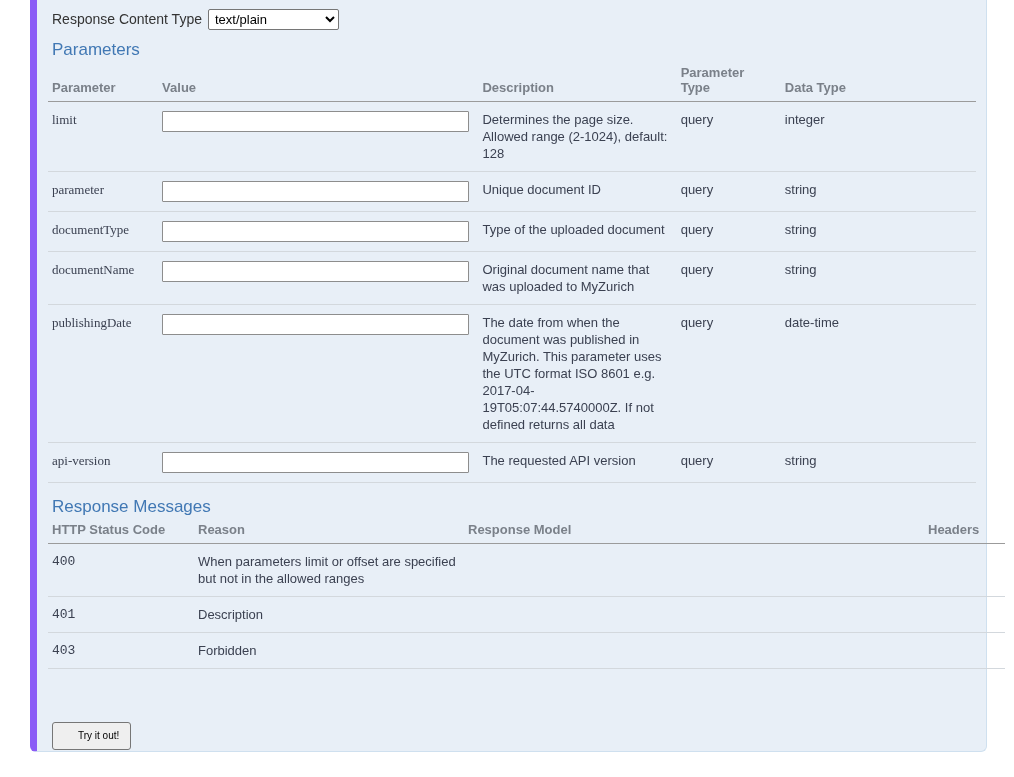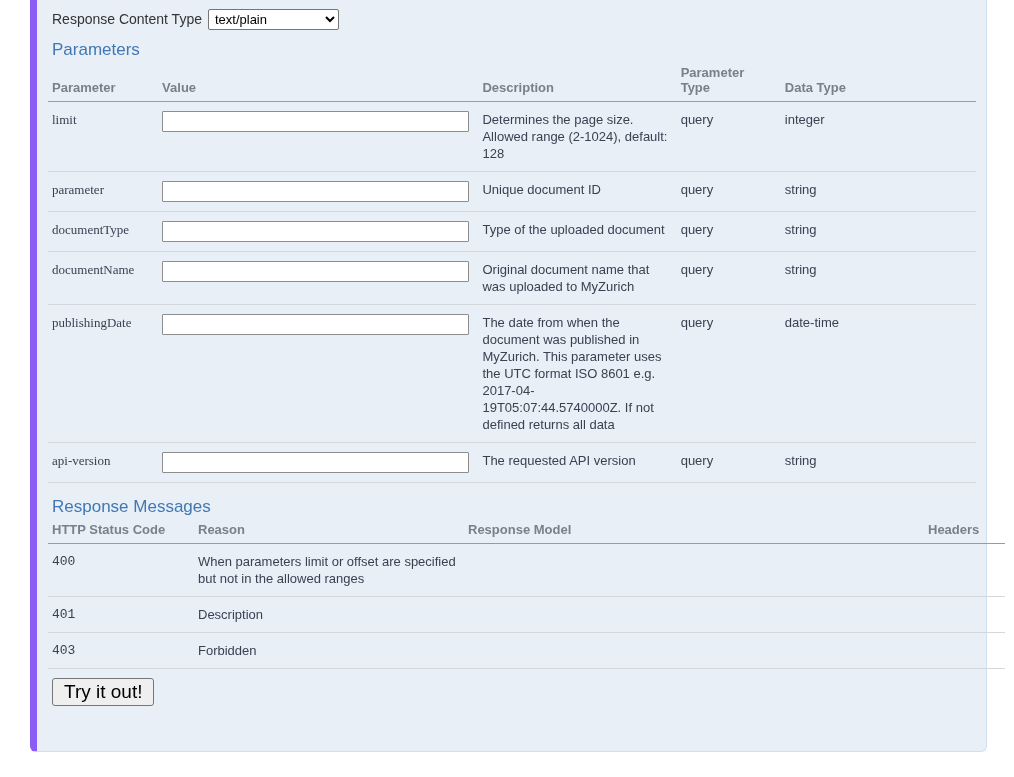--- a/index.html
+++ b/index.html
@@ -167,28 +167,29 @@
     color: #3b4151;
     padding-top: 10px;
   }
 
   
   .tryout-wrap {
     padding: 9px 0 0 4px;
   }
   button.tryout-btn {
     font-family: "Liberation Sans", sans-serif;
-    font-size: 19px;
+    font-size: 10px;
     color: #000000;
     background: #efefef;
     border: 1px solid #767676;
     border-radius: 3px;
-    padding: 5px 11px 6px 11px;
+    padding: 5px 11px 6px 25px;
     cursor: pointer;
     line-height: 15px;
+    margin-top: 44px;
   }
 </style>
 </head>
 <body>
 
 <div class="page">
   <div class="op-panel">
 
     <div class="content-type-row">
       <span class="content-type-label">Response Content Type</span>

